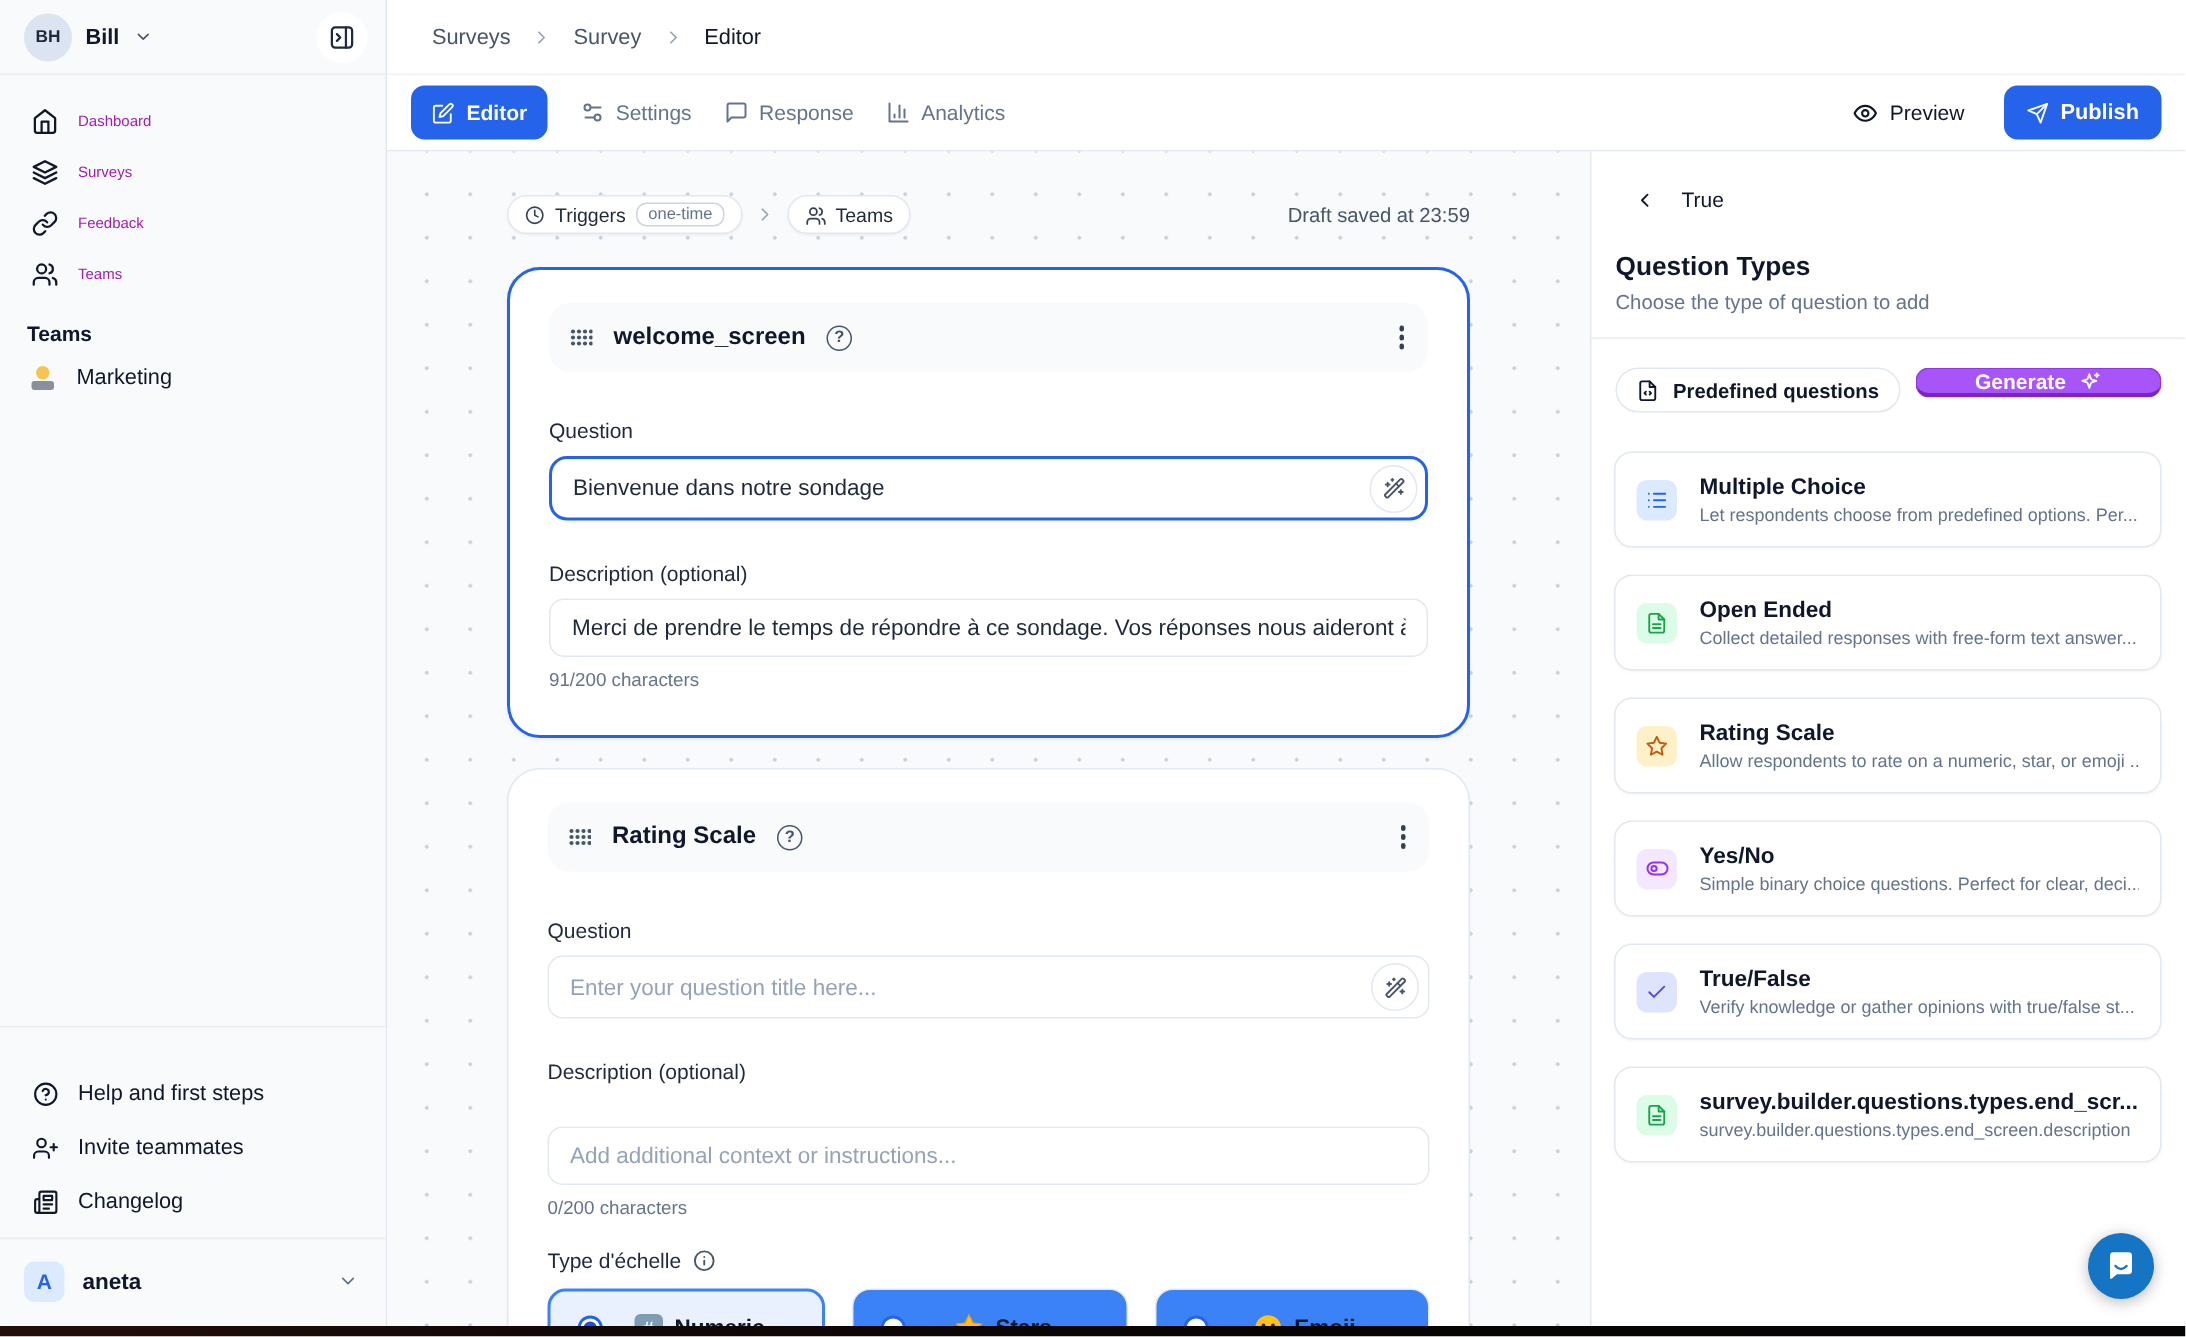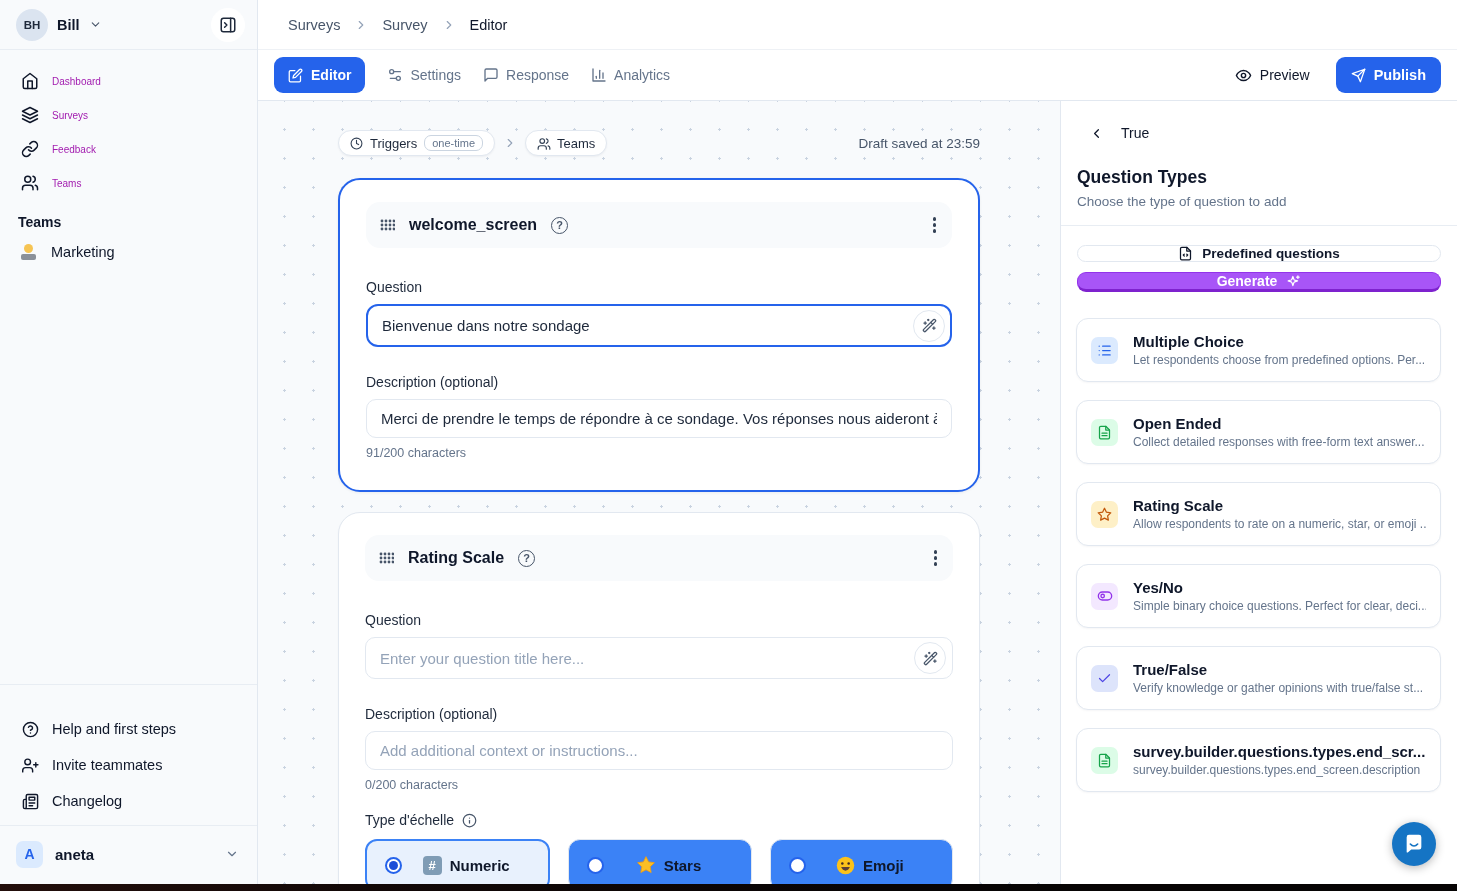--- a/index.html
+++ b/index.html
@@ -81,23 +81,23 @@
   .scale-emoji { margin-left:auto; display:flex; align-items:center; }
   .scale-label { font-size:15px; font-weight:600; color:#0f172a; margin-left:8px; margin-right:auto; }
   .keycap { width:19px; height:19px; background:#7f9cb5; border-radius:4px; color:#fff; font-size:13px; font-weight:bold; display:flex; align-items:center; justify-content:center; }
 
   
   .panel { position:absolute; left:1060px; top:101px; width:397px; height:783px; background:#fff; border-left:1px solid #e2e8f0; }
   .back-row { display:flex; align-items:center; gap:17px; padding:24px 0 0 28px; font-size:14px; font-weight:500; color:#0f172a; cursor:pointer; }
   .panel-title { font-size:17.5px; font-weight:bold; padding:26px 0 0 16px; }
   .panel-sub { font-size:13.5px; color:#64748b; padding:6px 0 16px 16px; }
   .panel-divider { border-top:1px solid #e8edf3; }
-  .panel-actions { display:flex; gap:10px; padding:19px 16px 0 16px;flex-direction:column; }
+  .panel-actions { display:flex; gap:10px; padding:19px 16px 0 16px; }
   .predef-btn { flex:1.16; height:30px; border-radius:999px; background:#fff; border:1px solid #e2e8f0; display:flex; align-items:center; justify-content:center; gap:9px; font-size:13.5px; font-weight:600; color:#0f172a; cursor:pointer; font-family:inherit; }
-  .generate-btn { flex:1; height:31px; border-radius:9px; background:#a855f7; border:1px solid #9333ea; border-bottom:3px solid #7e22ce; color:#fff; display:flex; align-items:center; justify-content:center; gap:9px; font-size:14px; font-weight:600; cursor:pointer; font-family:inherit; }
+  .generate-btn { flex:1; height:20px; border-radius:9px; background:#a855f7; border:1px solid #9333ea; border-bottom:3px solid #7e22ce; color:#fff; display:flex; align-items:center; justify-content:center; gap:9px; font-size:14px; font-weight:600; cursor:pointer; font-family:inherit; }
   .type-list { padding:26px 16px 0 15px; display:flex; flex-direction:column; gap:18px; }
   .type-card { border:1px solid #e2e8f0; border-radius:12px; background:#fff; height:64px; display:flex; align-items:center; gap:15px; padding:0 14px; box-shadow:0 1px 2px rgba(15,23,42,.04); cursor:pointer; overflow:hidden; }
   .type-icon { width:27px; height:27px; border-radius:7px; display:flex; align-items:center; justify-content:center; flex:none; }
   .ti-blue   { background:#dbeafe; color:#2563eb; }
   .ti-green  { background:#dcfce7; color:#16a34a; }
   .ti-amber  { background:#fef0c7; color:#c2590c; }
   .ti-purple { background:#f3e8ff; color:#9333ea; }
   .ti-indigo { background:#dde4fb; color:#4f46e5; }
   .type-text { min-width:0; }
   .type-title { font-size:15px; font-weight:600; color:#0f172a; white-space:nowrap; overflow:hidden; }
@@ -439,21 +439,21 @@
                   <path d="M7 8H3"></path>
                   <path d="M21 16h-4"></path>
                   <path d="M11 3H9"></path>
                 </svg>
             </span>
           </span>
         </div>
 
         <div class="field-label" style="margin-top:27px">Description (optional)</div>
         <div class="input-wrap">
-          <input class="text-input plain-d" type="text" style="padding-right: 14px;" placeholder="Add additional context or instructions...">
+          <input class="text-input plain-d" type="text" style="padding-right: 14px; margin-top: 20px;" placeholder="Add additional context or instructions...">
         </div>
         <div class="char-count">0/200 characters</div>
 
         <div class="field-label" style="margin-top:20px">
           <span>Type d'échelle</span>
           <span class="info-ic">
             <svg class="ic" width="15" height="15" viewBox="0 0 24 24" stroke-width="1.8">
                 <circle cx="12" cy="12" r="10"></circle>
                 <line x1="12" y1="16" x2="12" y2="12"></line>
                 <line x1="12" y1="8" x2="12.01" y2="8"></line>

